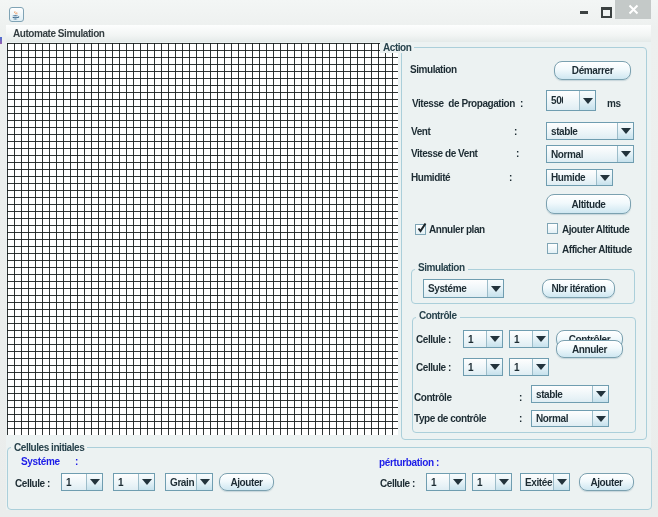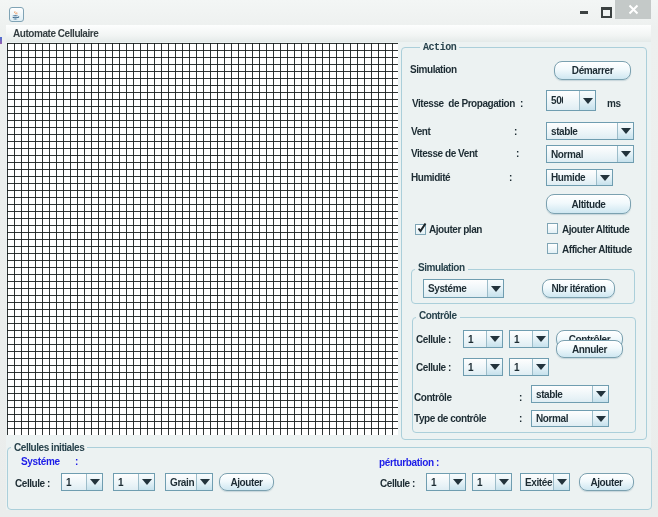--- a/index.html
+++ b/index.html
@@ -75,29 +75,29 @@
   <div class="abs minbtn"></div>
   <div class="abs maxbtn"></div>
   <div class="abs close-bg">
     <svg width="11" height="11" viewBox="0 0 11 11">
       <path d="M1.5 1.5 L9.5 9.5 M9.5 1.5 L1.5 9.5" stroke="#ffffff" stroke-width="2"></path>
     </svg>
   </div>
   <div class="abs desktop-frag"></div>
 
   <div class="abs menubar">
-    <div class="menuitem">Automate Cellulaire</div>
+    <div class="menuitem">Automate Simulation</div>
   </div>
 
   <div class="abs content"></div>
 
   <div class="abs grid"></div>
 
   <div class="abs gbox" style="left:401px;top:47px;width:244px;height:391px;"></div>
-  <div class="gtitle" style="left:420px;top:42px;font-family:Liberation Mono, monospace;">Action</div>
+  <div class="gtitle" style="left:380px;top:42px;">Action</div>
 
   <div class="abs lbl" style="left:410px;top:64px;">Simulation</div>
   <div class="abs btn" style="left:554px;top:61px;width:77px;height:19px;">Démarrer</div>
 
   <div class="abs lbl" style="left:412px;top:98px;">Vitesse  de Propagation</div>
   <div class="abs lbl" style="left:520px;top:98px;">:</div>
   <div class="abs combo" style="left:546px;top:90px;width:50px;height:21px;gap:16px;">
     <span class="val">500</span>
     <span class="arr">
         <i></i>
@@ -132,21 +132,21 @@
       </span>
   </div>
 
   <div class="abs btn" style="left:546px;top:194px;width:85px;height:20px;">Altitude</div>
 
   <div class="cb" style="left:415px;top:224px;">
     <svg width="12" height="12" viewBox="0 0 12 12">
       <path d="M2.5 5.5 L4.5 8 L9.5 0.5" stroke="#1b2428" stroke-width="2" fill="none"></path>
     </svg>
   </div>
-  <div class="abs lbl" style="left:429px;top:224px;">Ajouter plan</div>
+  <div class="abs lbl" style="left:429px;top:224px;">Annuler plan</div>
 
   <div class="cb" style="left:547px;top:223px;"></div>
   <div class="abs lbl" style="left:562px;top:224px;">Ajouter Altitude</div>
 
   <div class="cb" style="left:547px;top:243px;"></div>
   <div class="abs lbl" style="left:562px;top:244px;">Afficher Altitude</div>
 
   <div class="abs gbox" style="left:411px;top:269px;width:222px;height:33px;"></div>
   <div class="gtitle" style="left:415px;top:262px;">Simulation</div>
   <div class="abs combo" style="left:423px;top:279px;width:81px;height:19px;">

